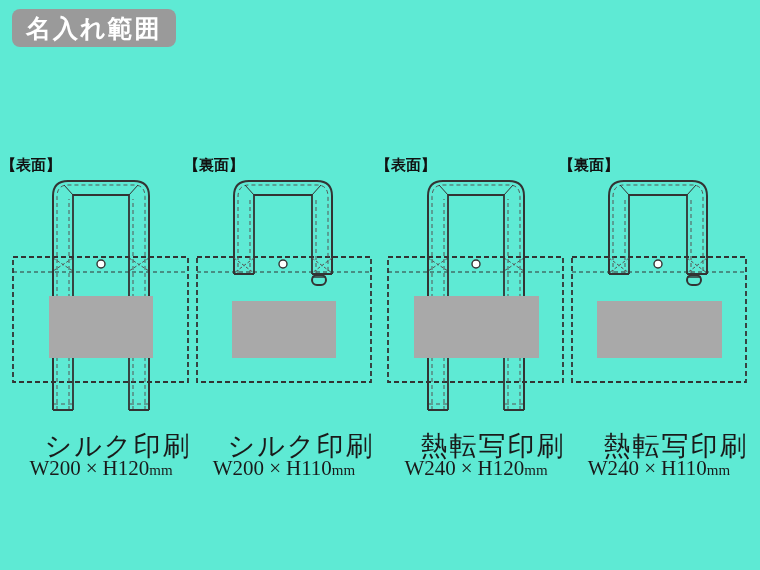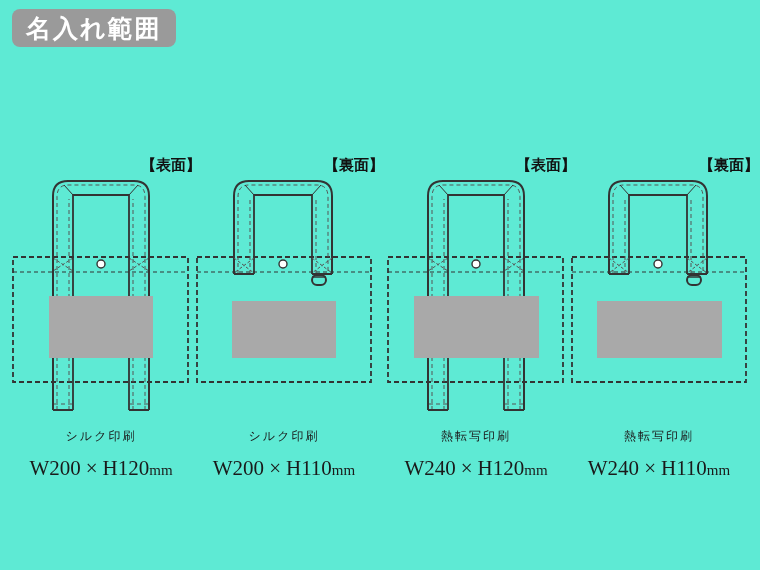--- a/index.html
+++ b/index.html
@@ -15,28 +15,28 @@
   .note{
     position:absolute;right:15px;top:15px;color:#cc0000;
     font-size:16px;font-weight:bold;letter-spacing:0.5px;
   }
   .bag{position:absolute;top:156px;width:200px;height:340px;}
   .bag-0{left:1px;}
   .bag-1{left:184px;}
   .bag-2{left:376px;}
   .bag-3{left:559px;}
   .side-label{
-    position:absolute;top:0;left:0;width:100%;text-align:right;
+    position:absolute;top:0;left:0;width:100%;text-align:left;
     font-size:15px;font-weight:bold;color:#111;
   }
   .art{position:absolute;top:22px;left:0;width:200px;height:240px;}
   .method{
     position:absolute;top:272px;left:0;width:100%;text-align:center;
     font-family:Liberation Mono, monospace;
-    font-size:12px;color:#1a1a1a;letter-spacing:2px;
+    font-size:27px;color:#1a1a1a;letter-spacing:2px;padding-left:17px;
   }
   .dims{
     position:absolute;top:300px;left:0;width:100%;text-align:center;
     font-family:Liberation Serif, serif;
     font-size:21px;color:#1a1a1a;
   }
   .dims .times{margin:0 5px;}
   .dims .unit{font-size:15px;}
 </style>
 </head>

